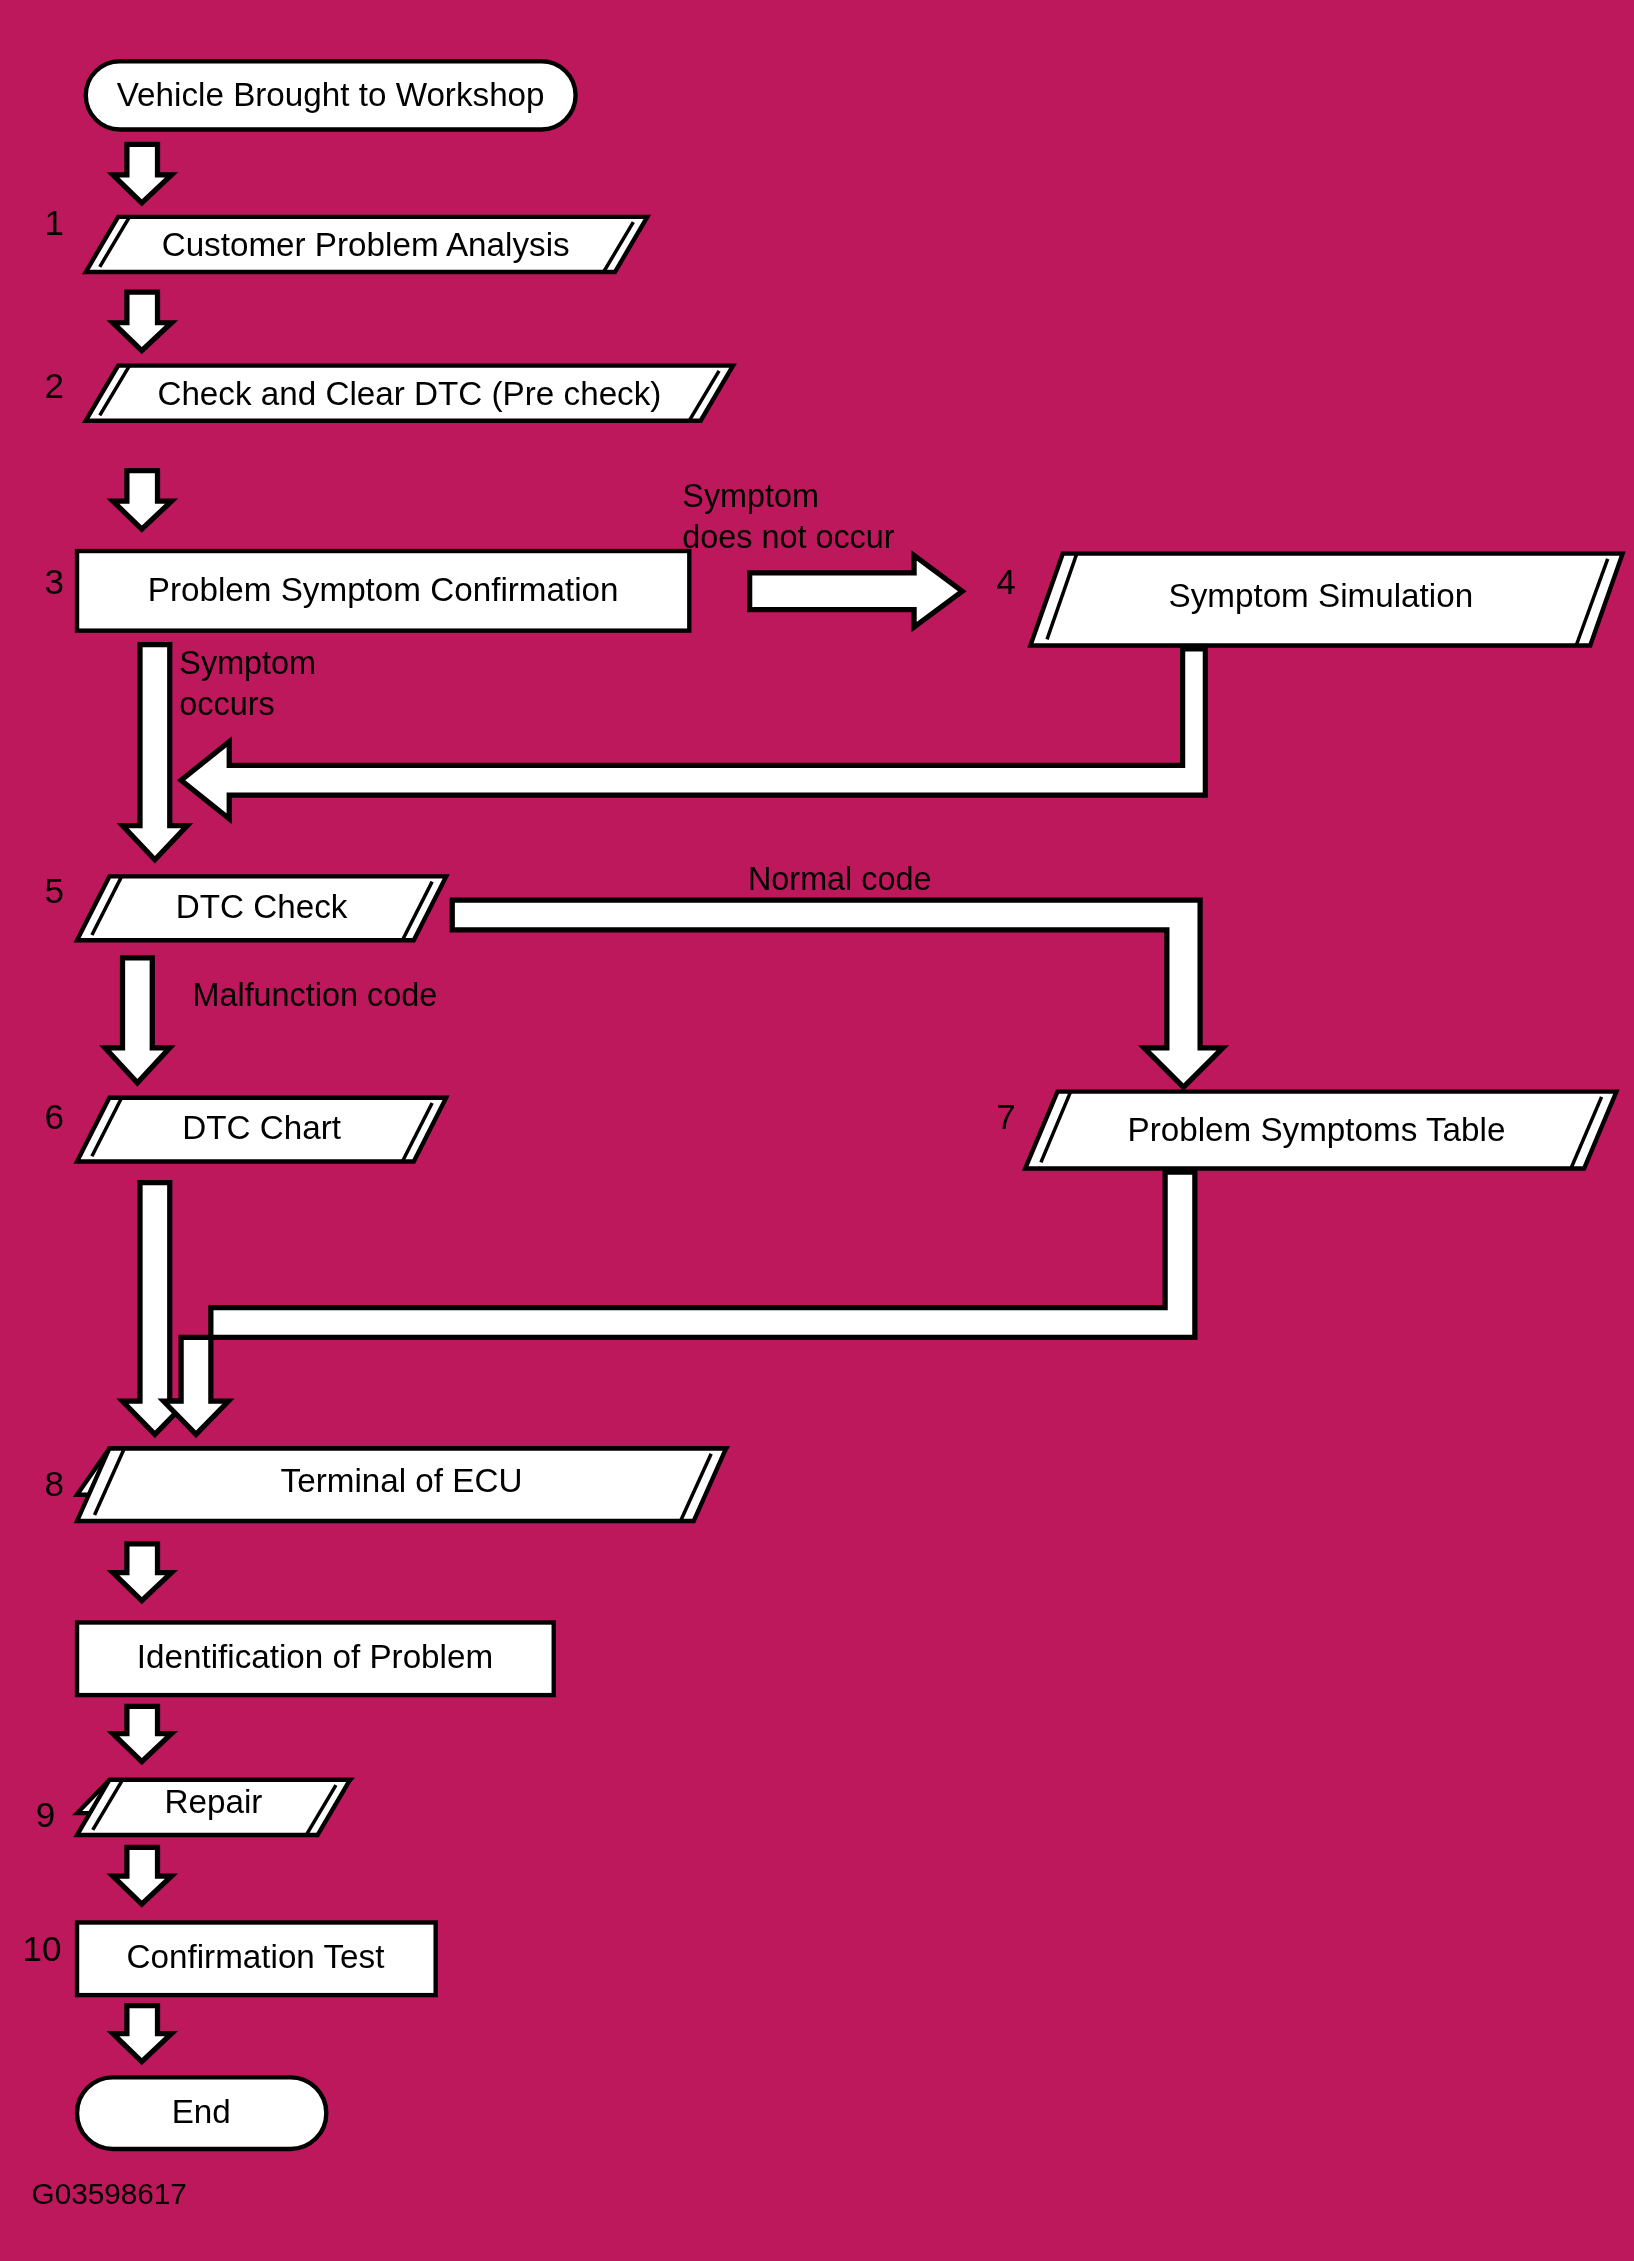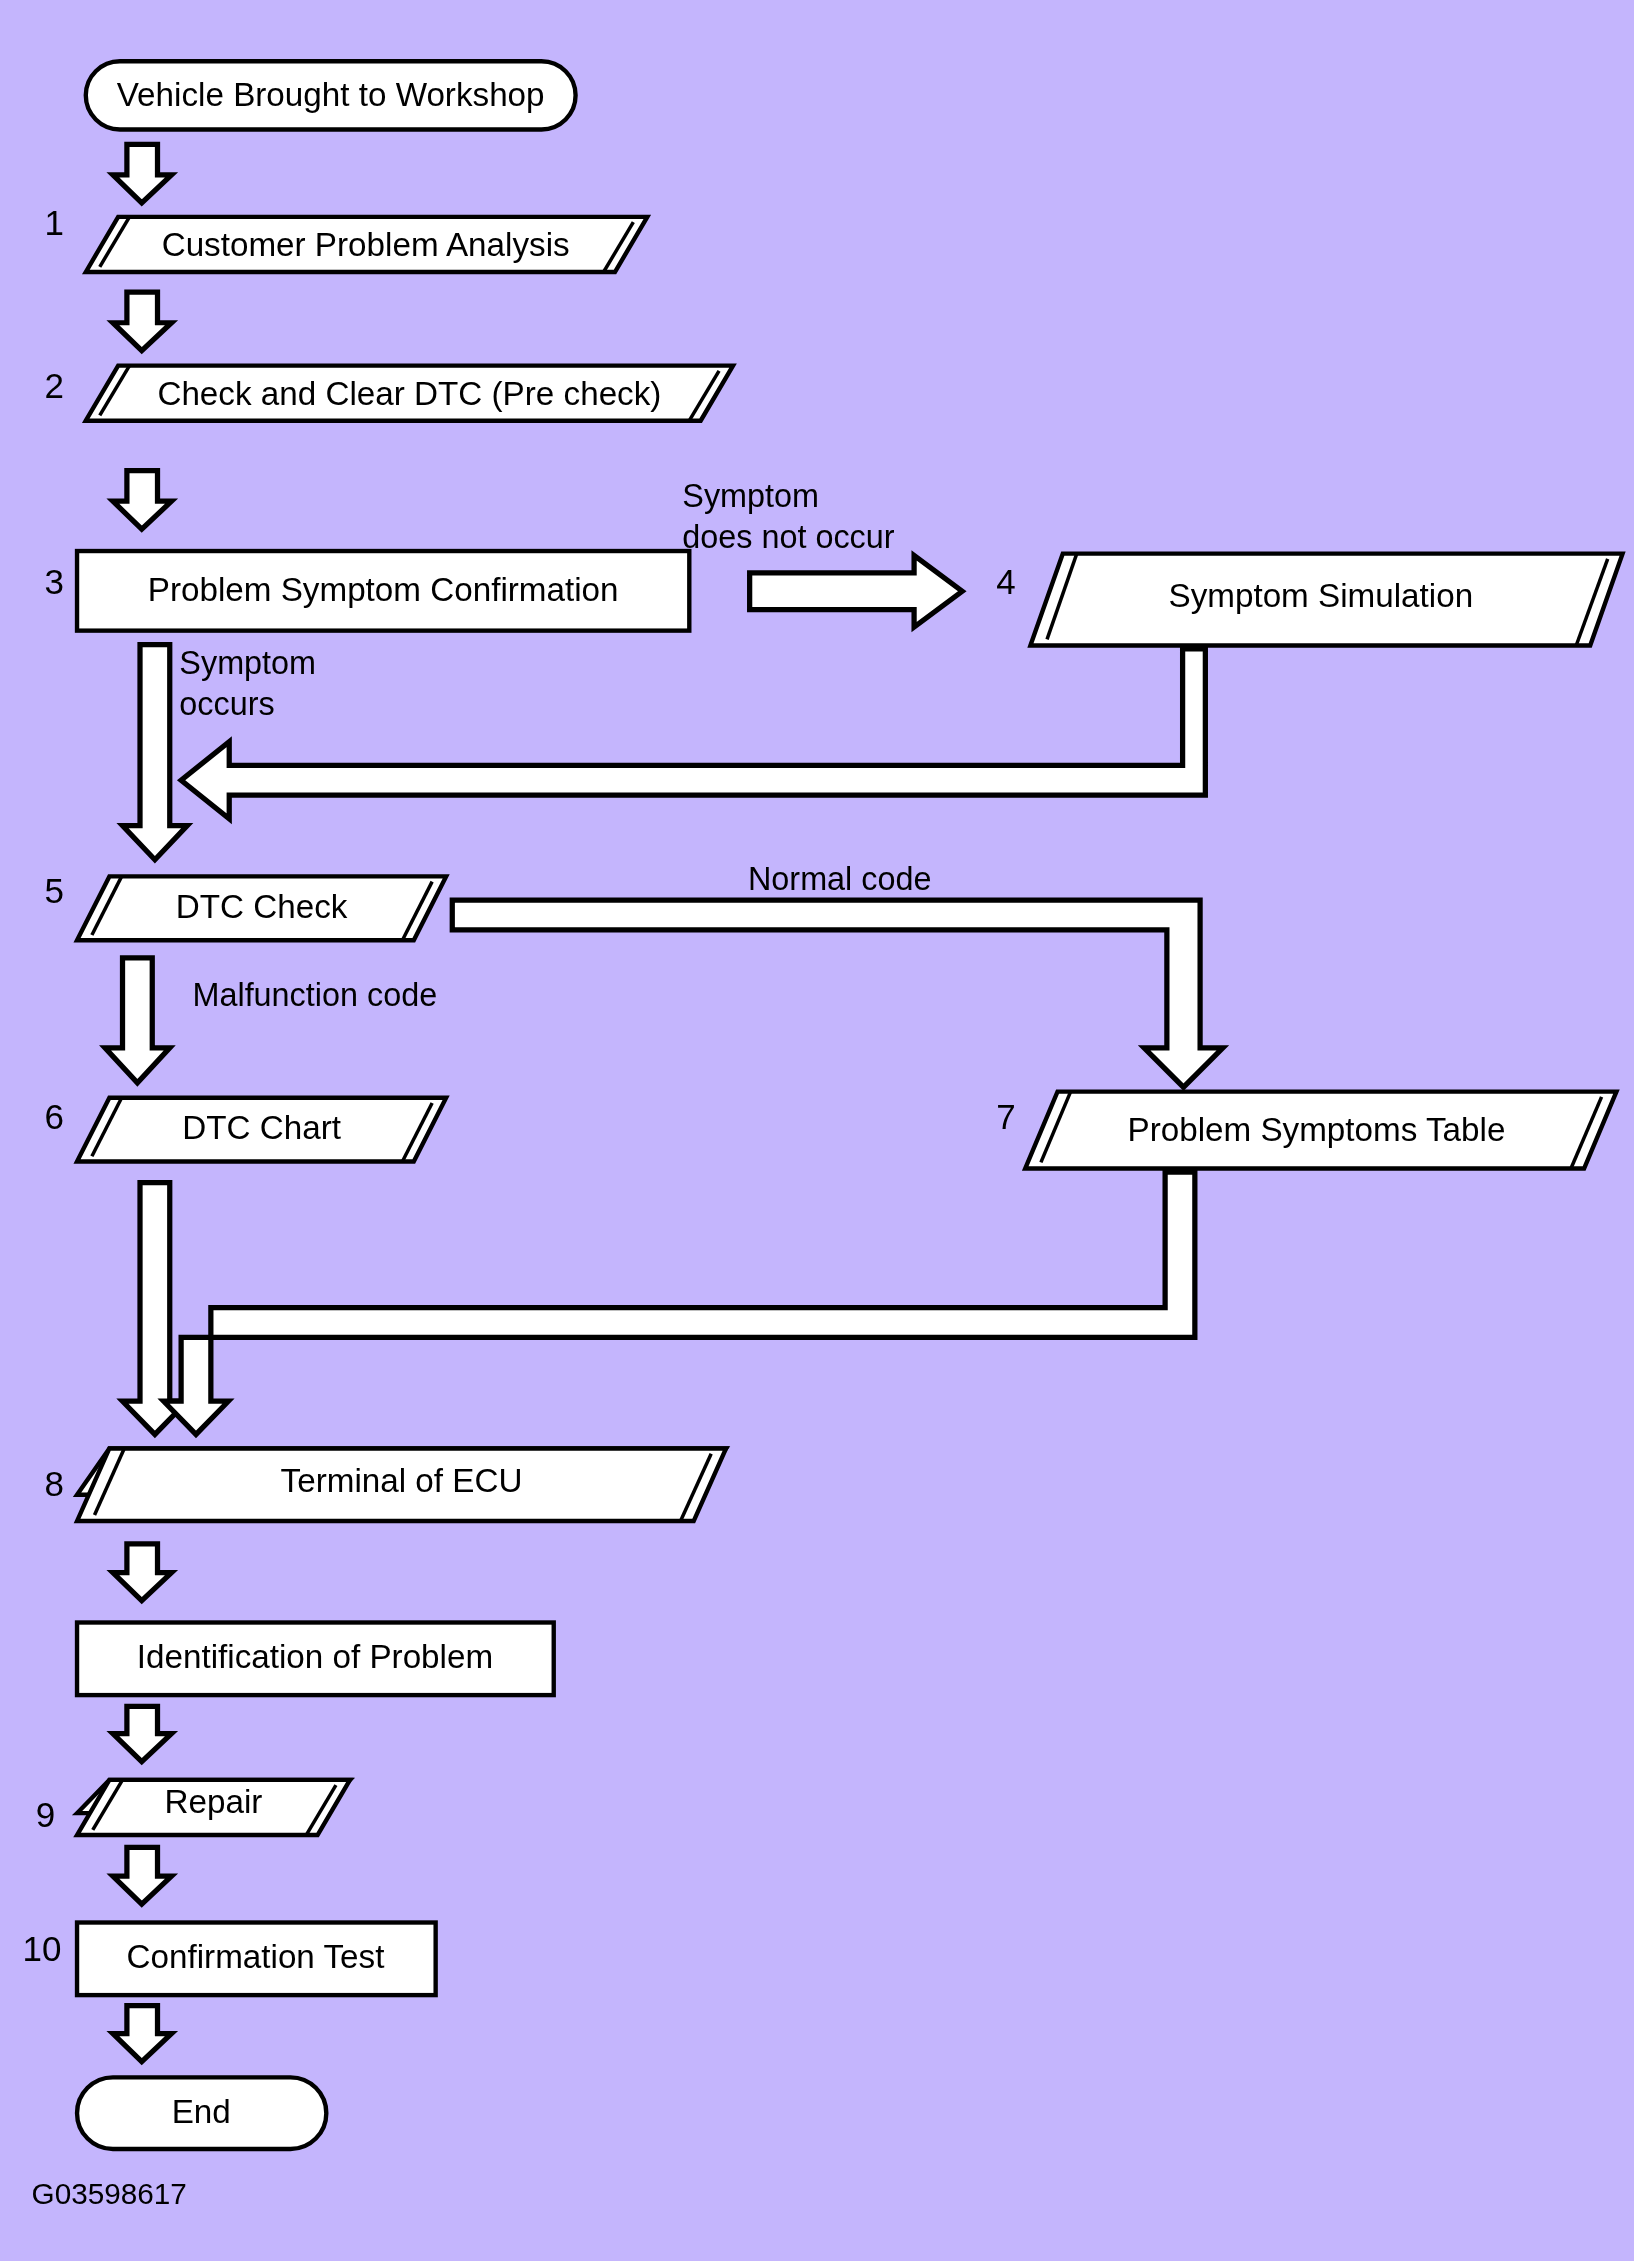--- a/index.html
+++ b/index.html
@@ -7,21 +7,21 @@
     padding: 0;
     background: #ffffff;
   }
   body {
     font-family: "Liberation Sans", sans-serif;
   }
   #page {
     position: relative;
     width: 1634px;
     height: 2261px;
-    background: #c4b5fd;
+    background: #be185d;
     overflow: hidden;
   }
   #flow-svg {
     position: absolute;
     left: 0;
     top: 0;
     width: 1634px;
     height: 2261px;
   }
   .shape-outline {

